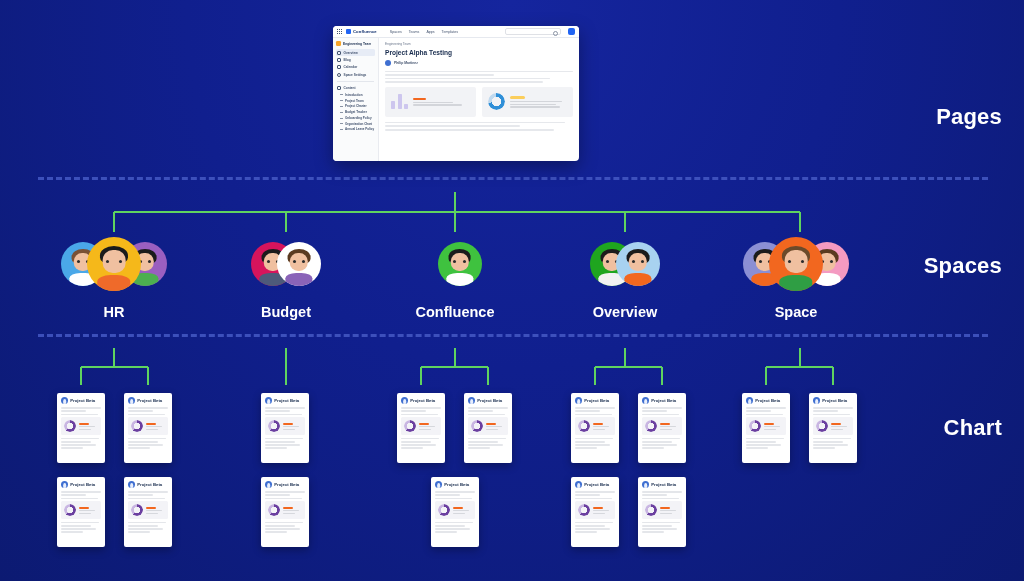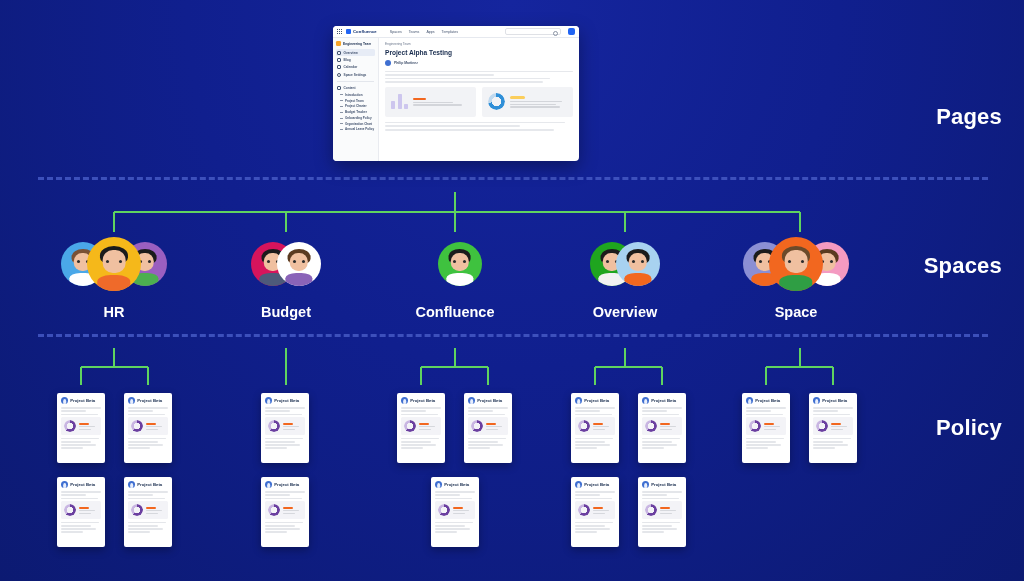--- a/index.html
+++ b/index.html
@@ -188,21 +188,21 @@
     <path d="M766,367 L766,385"></path>
     <path d="M833,367 L833,385"></path>
   </g>
 </svg>
 
 <div class="divider" id="div-1"></div>
 <div class="divider" id="div-2"></div>
 
 <div class="tier-label" id="lbl-site">Pages</div>
 <div class="tier-label" id="lbl-spaces">Spaces</div>
-<div class="tier-label" id="lbl-pages">Policy</div>
+<div class="tier-label" id="lbl-pages">Chart</div>
 
 <div id="site-window">
 
   <div class="cf-topbar">
     <span class="cf-grid-ic">
       <i></i>
         <i></i>
         <i></i>
         <i></i>
         <i></i>

